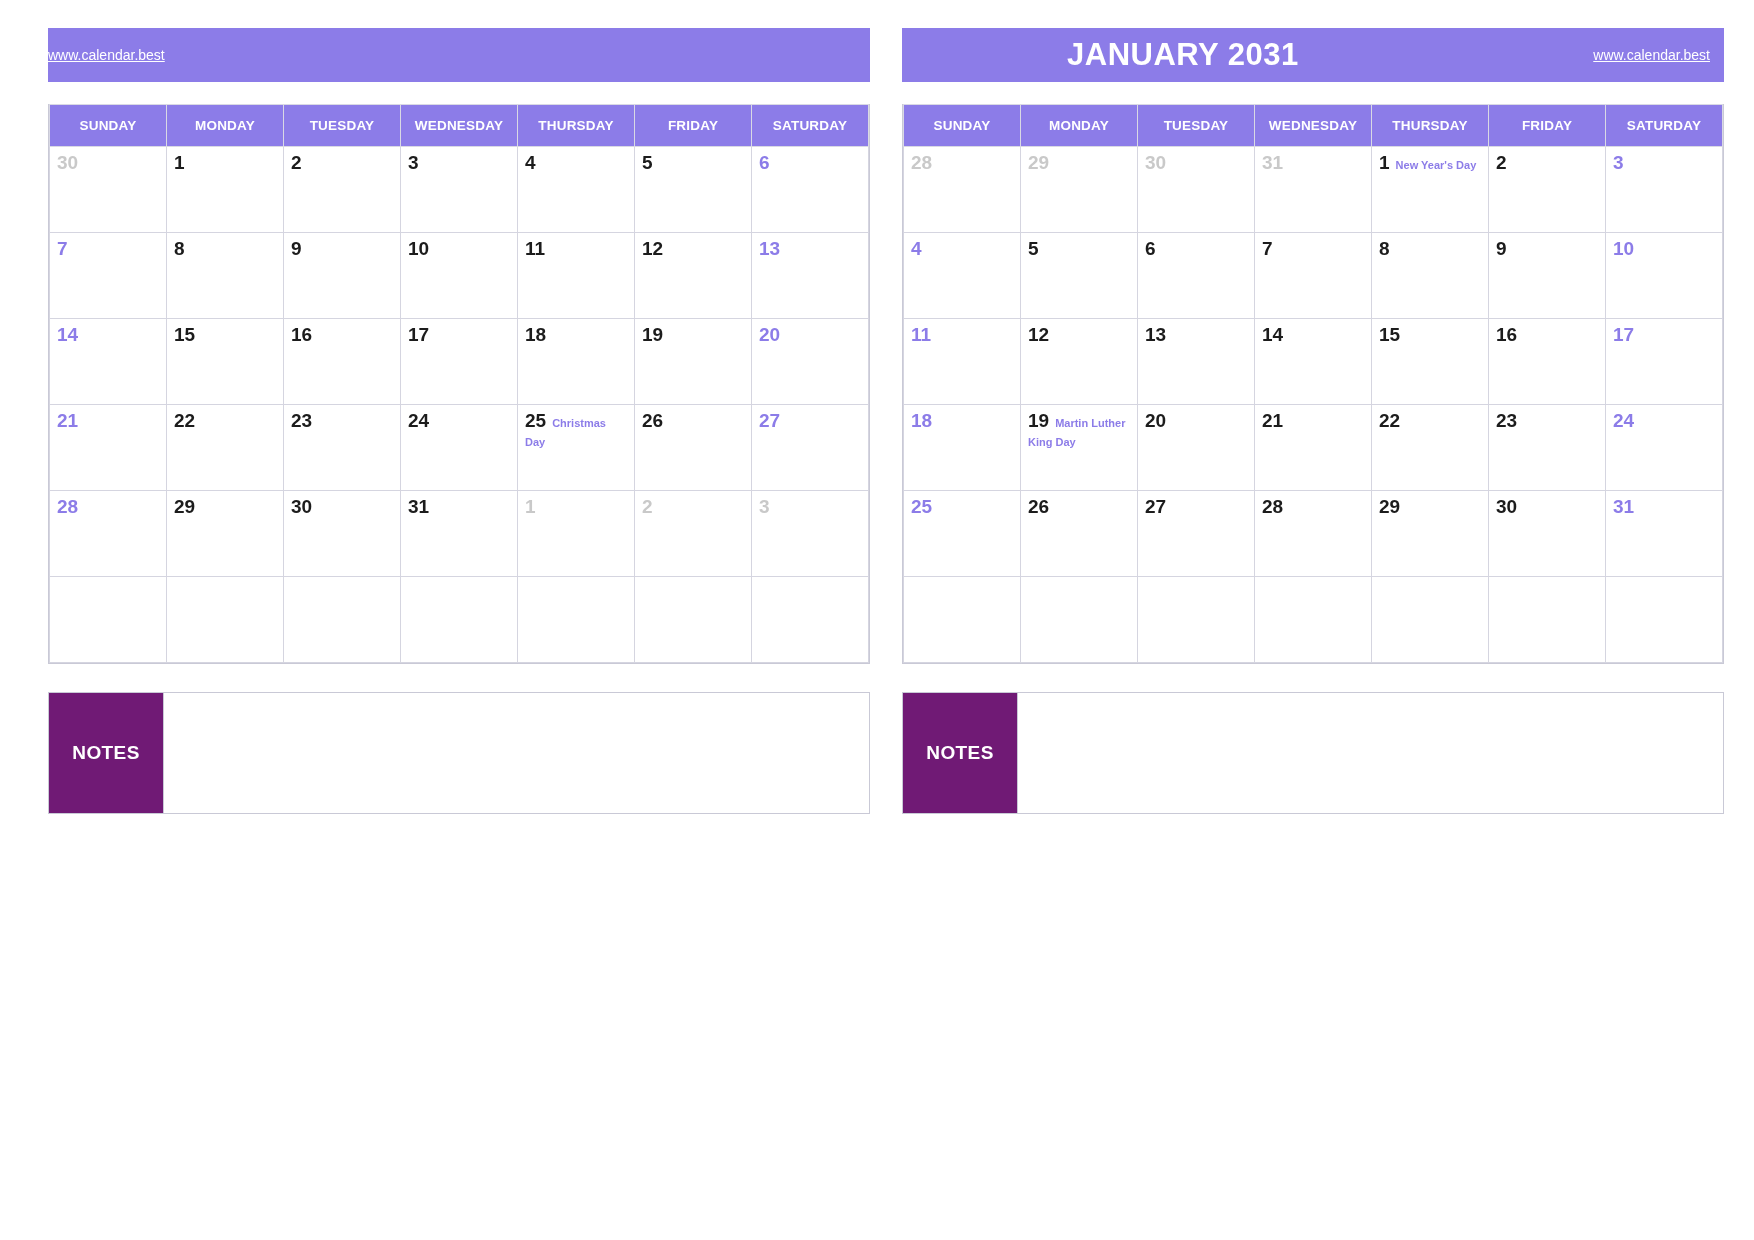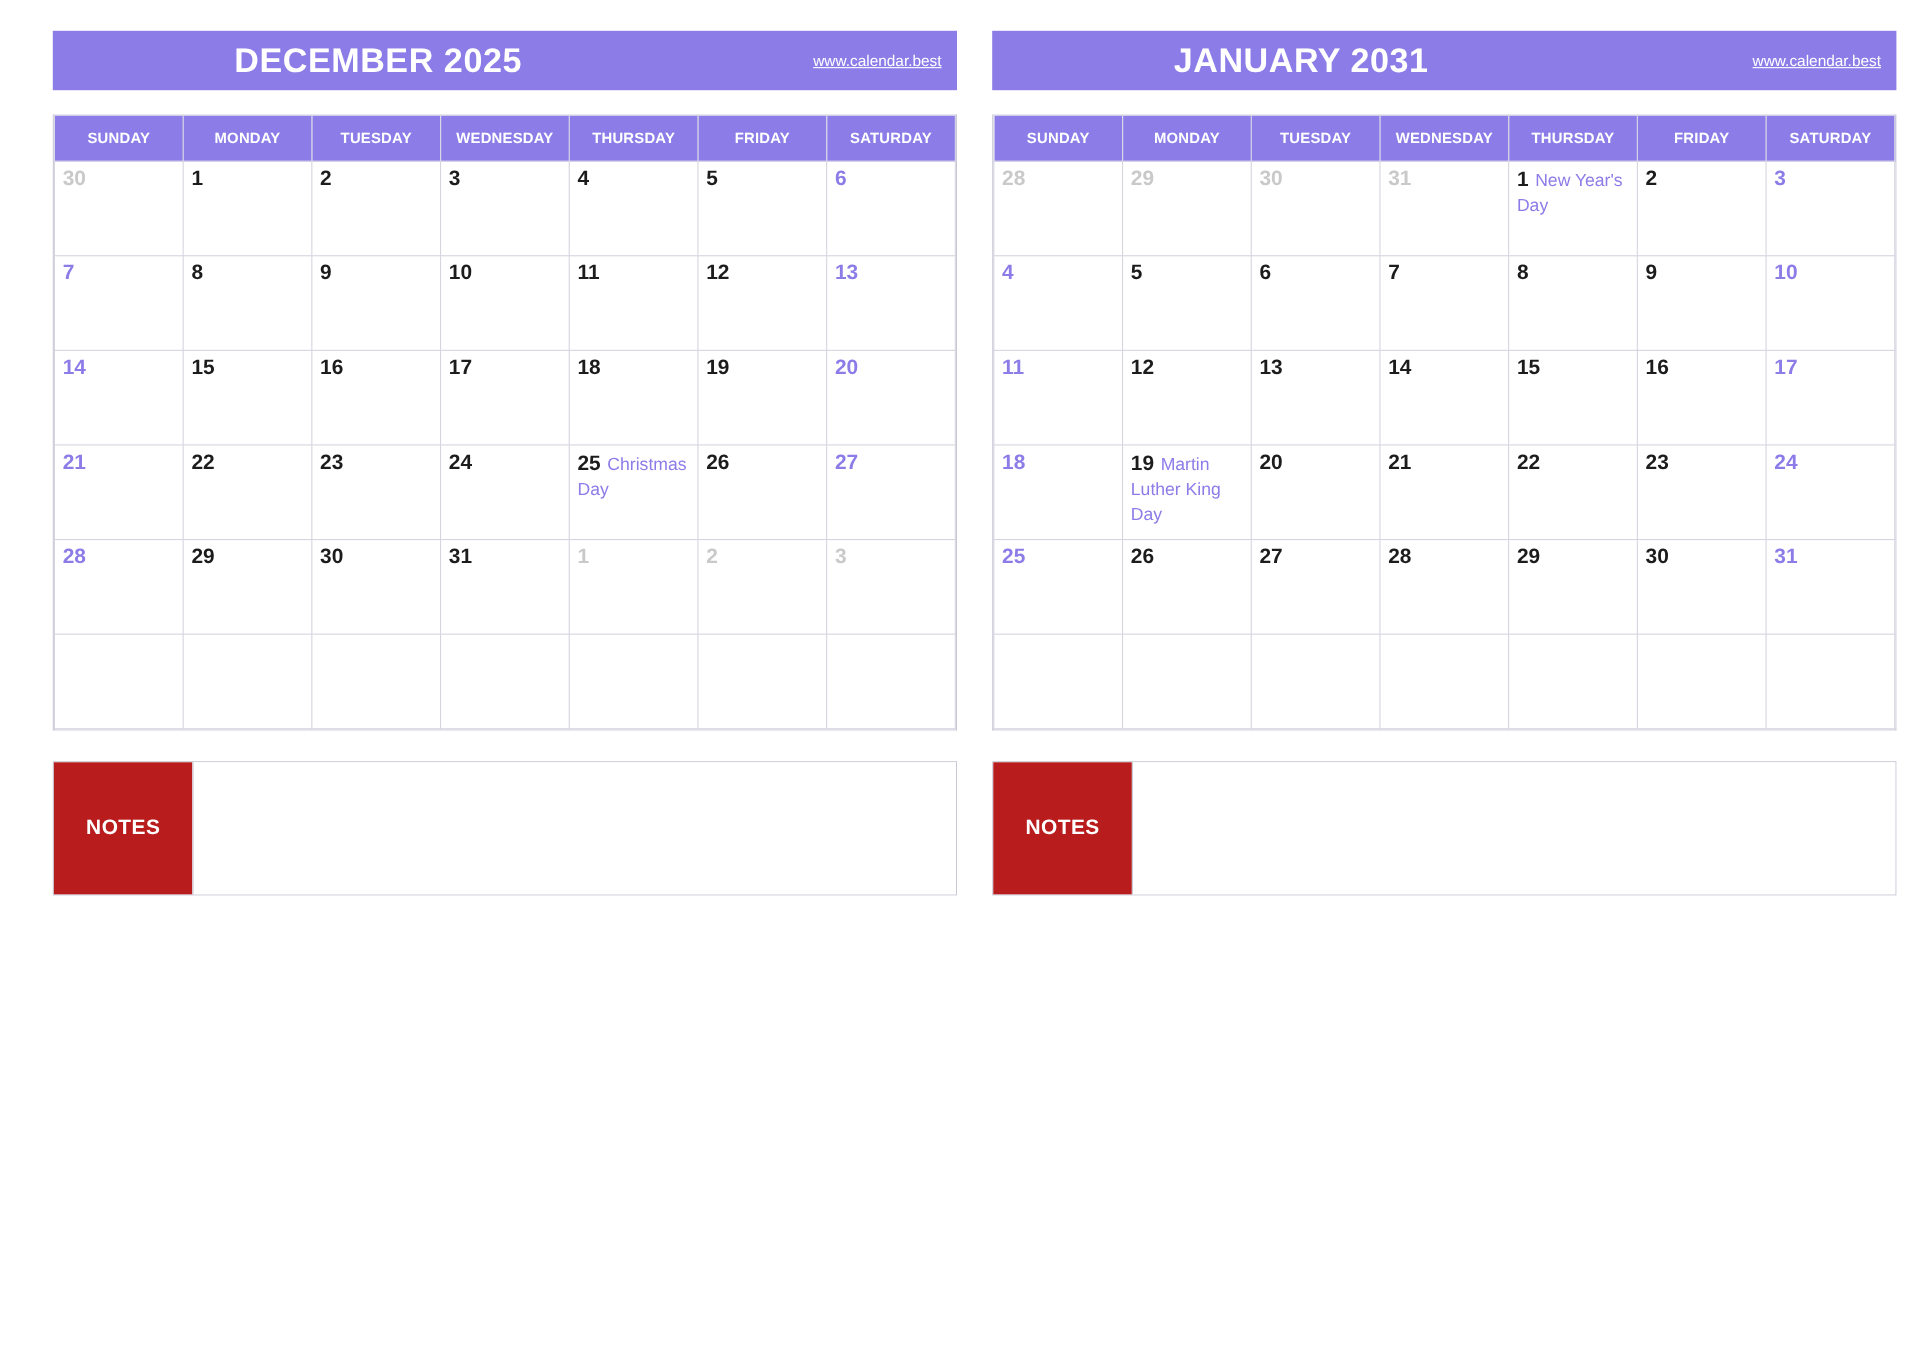--- a/index.html
+++ b/index.html
@@ -87,38 +87,38 @@
   .daynum {
     font-size: 19px;
     font-weight: bold;
     color: #1c1c1c;
     line-height: 1.05;
     display: inline;
   }
   .daynum.weekend { color: #8c7ce8; }
   .daynum.other-month { color: #c9c9c9; }
   .holiday-label {
-    font-size: 16px;
-    font-weight: normal;
+    font-size: 11px;
+    font-weight: bold;
     color: #8c7ce8;
     line-height: 1.45;
     display: inline;
     margin-left: 6px;
   }
 
   
   .notes-row {
     margin-top: 28px;
     display: flex;
     border: 1px solid #c9c9d6;
     height: 122px;
   }
   .notes-tab {
-    width: 126px;
-    background: #b91c1c;
+    width: 114px;
+    background: #701a75;
     color: #ffffff;
     font-size: 19px;
     font-weight: bold;
     display: flex;
     align-items: center;
     justify-content: center;
     letter-spacing: 0.4px;
   }
   .notes-area {
     flex: 1;
@@ -126,21 +126,20 @@
     border-left: 1px solid #c9c9d6;
   }
 </style>
 </head>
 <body>
 
 <div class="page">
 
   <div class="month-panel">
     <div class="title-bar">
-      <span class="title-text">DECEMBER 2025</span>
       <a class="title-link" href="#">www.calendar.best</a>
     </div>
     <div class="cal-wrap">
       <table class="cal">
         <thead>
           <tr>
             <th>SUNDAY</th>
             <th>MONDAY</th>
             <th>TUESDAY</th>
             <th>WEDNESDAY</th>

